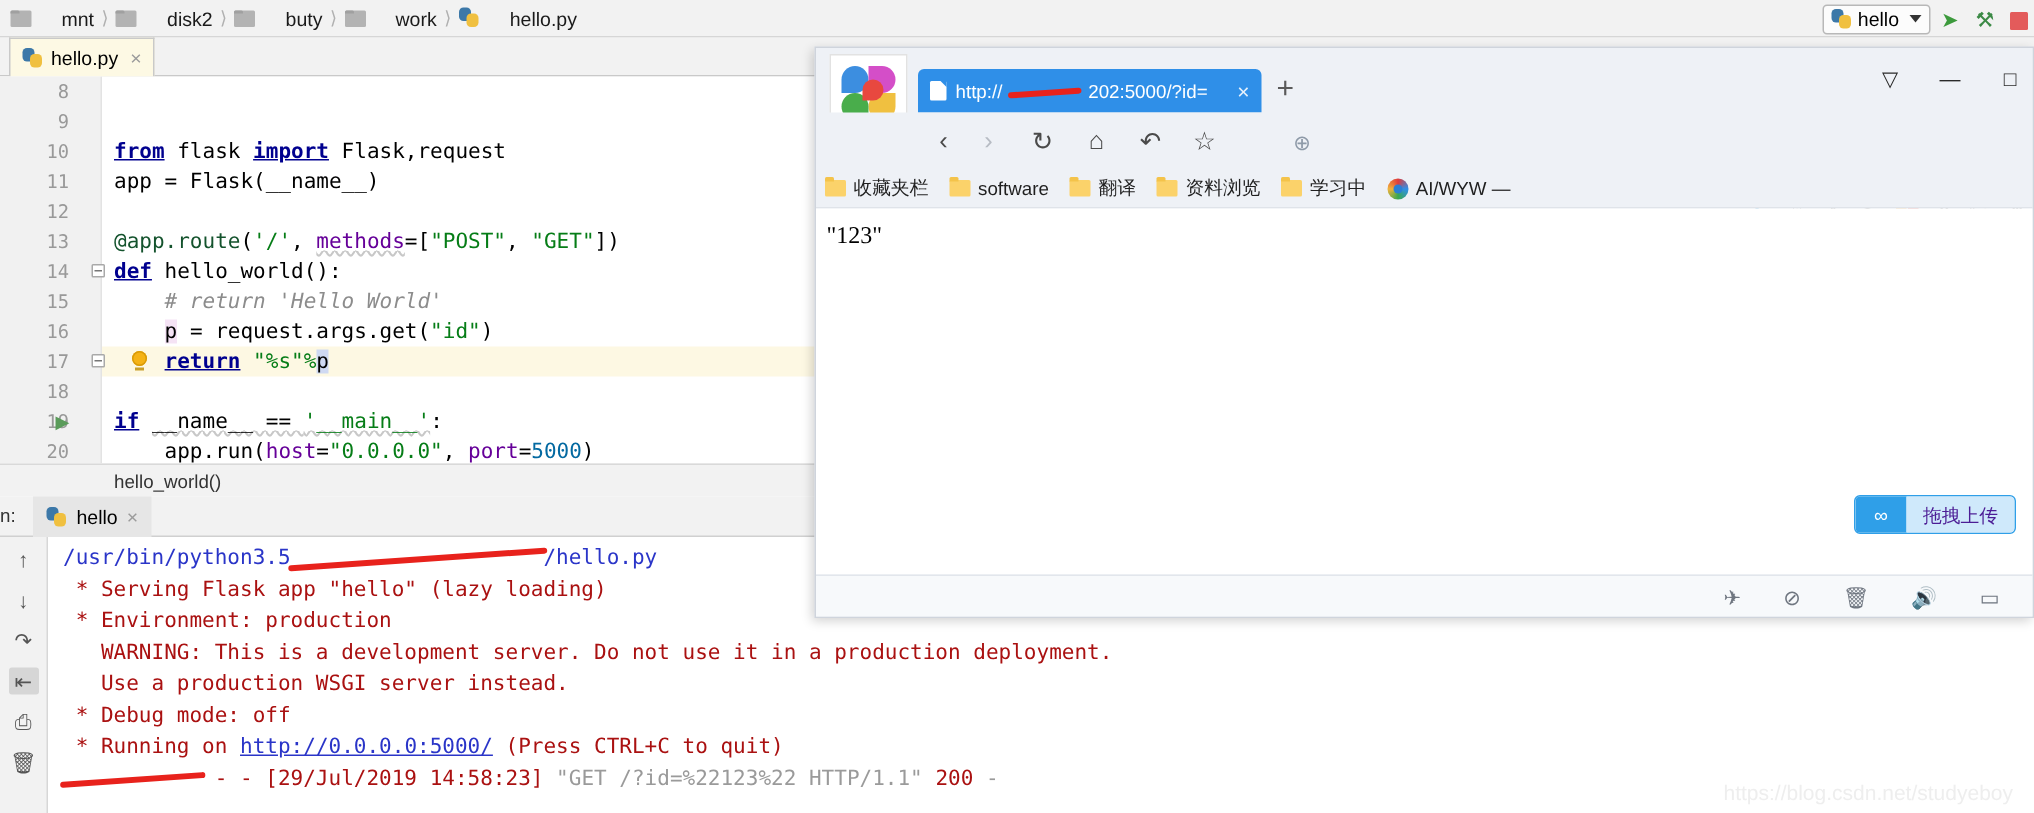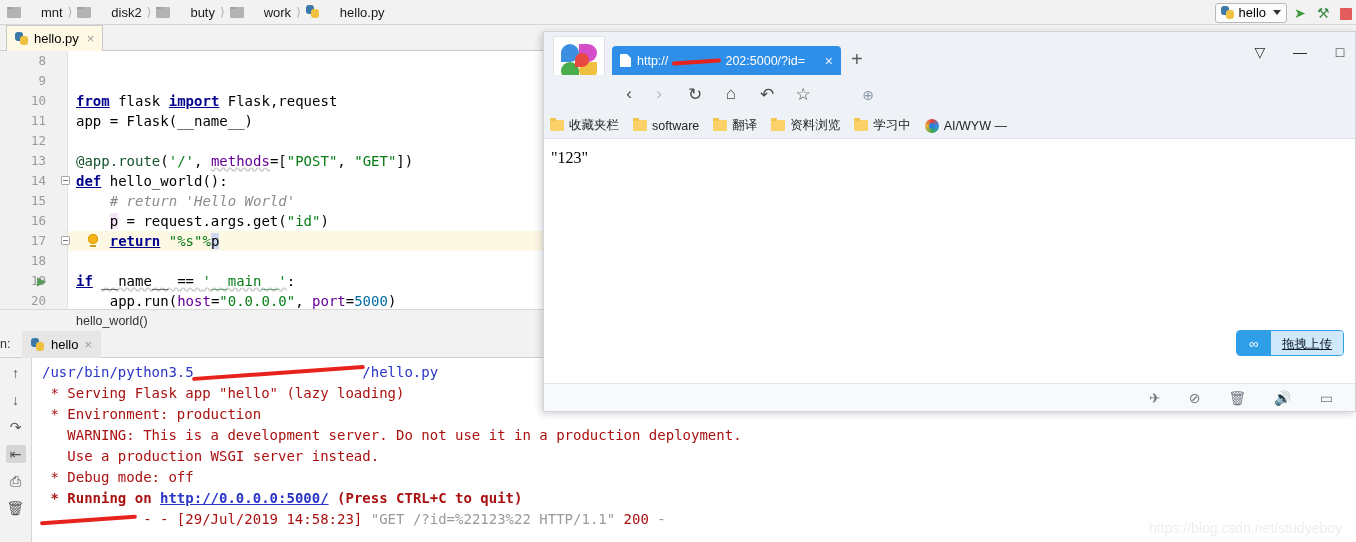--- a/index.html
+++ b/index.html
@@ -237,21 +237,21 @@
     position: absolute; left: 7px; top: 10px;
     font-family: "Liberation Serif", serif; font-size: 16px; color: #000;
   }
   .baidu-widget {
     position: absolute; right: 11px; bottom: 27px;
     display: flex; align-items: center; height: 26px;
     border-radius: 4px; overflow: hidden;
     border: 1px solid #2f9fe8;
   }
   .bw-left { width: 34px; height: 26px; background: #2f9fe8; display:flex; align-items:center; justify-content:center; color:#fff; }
-  .bw-right { padding: 1px 11px; height: 26px; line-height: 26px; background: #cfe9fb; color: #0f172a; font-size: 12.5px; text-decoration: underline; }
+  .bw-right { padding: 1px 11px; height: 26px; line-height: 26px; background: #cfe9fb; color: #4c1d95; font-size: 12.5px; }
 
   .br-statusbar {
     position: absolute; left: 0; top: 351px; width: 811px; height: 28px;
     background: #f7f9fb; border-top: 1px solid #e2e6ec;
     display: flex; align-items: center; justify-content: flex-end;
     gap: 28px; padding-right: 22px;
   }
   .sb-ico { font-size: 14px; color: #6f7680; }
 
   .watermark {
@@ -382,21 +382,21 @@
         <span class="sico">🗑</span>
       </div>
 
       <div class="console">
         <div class="coline" style="top:4px;"><span class="c-blue">/usr/bin/python3.5</span><span class="c-blue redact">/mnt/disk2/buty/work</span><span class="c-blue">/hello.py</span></div>
         <div class="coline c-red" style="top:25px;"> * Serving Flask app "hello" (lazy loading)</div>
         <div class="coline c-red" style="top:46px;"> * Environment: production</div>
         <div class="coline c-red" style="top:67px;">   WARNING: This is a development server. Do not use it in a production deployment.</div>
         <div class="coline c-red" style="top:88px;">   Use a production WSGI server instead.</div>
         <div class="coline c-red" style="top:109px;"> * Debug mode: off</div>
-        <div class="coline" style="top:130px;font-weight:bold;"><span class="c-red"> * Running on </span><a class="c-link" href="#">http://0.0.0.0:5000/</a><span class="c-red"> (Press CTRL+C to quit)</span></div>
+        <div class="coline" style="top:130px;"><span class="c-red"> * Running on </span><a class="c-link" href="#">http://0.0.0.0:5000/</a><span class="c-red"> (Press CTRL+C to quit)</span></div>
         <div class="coline" style="top:151px;"><span class="c-red redact">10.27.1.170</span><span class="c-red"> - - [29/Jul/2019 14:58:23] </span><span class="c-grey">"GET /?id=%22123%22 HTTP/1.1"</span><span class="c-red"> 200 </span><span class="c-grey">-</span></div>
       </div>
     </div>
   </div>
 
   <div class="browser">
 
     <div class="br-titlebar">
       <div class="br-logo">
         <div class="pinwheel">

